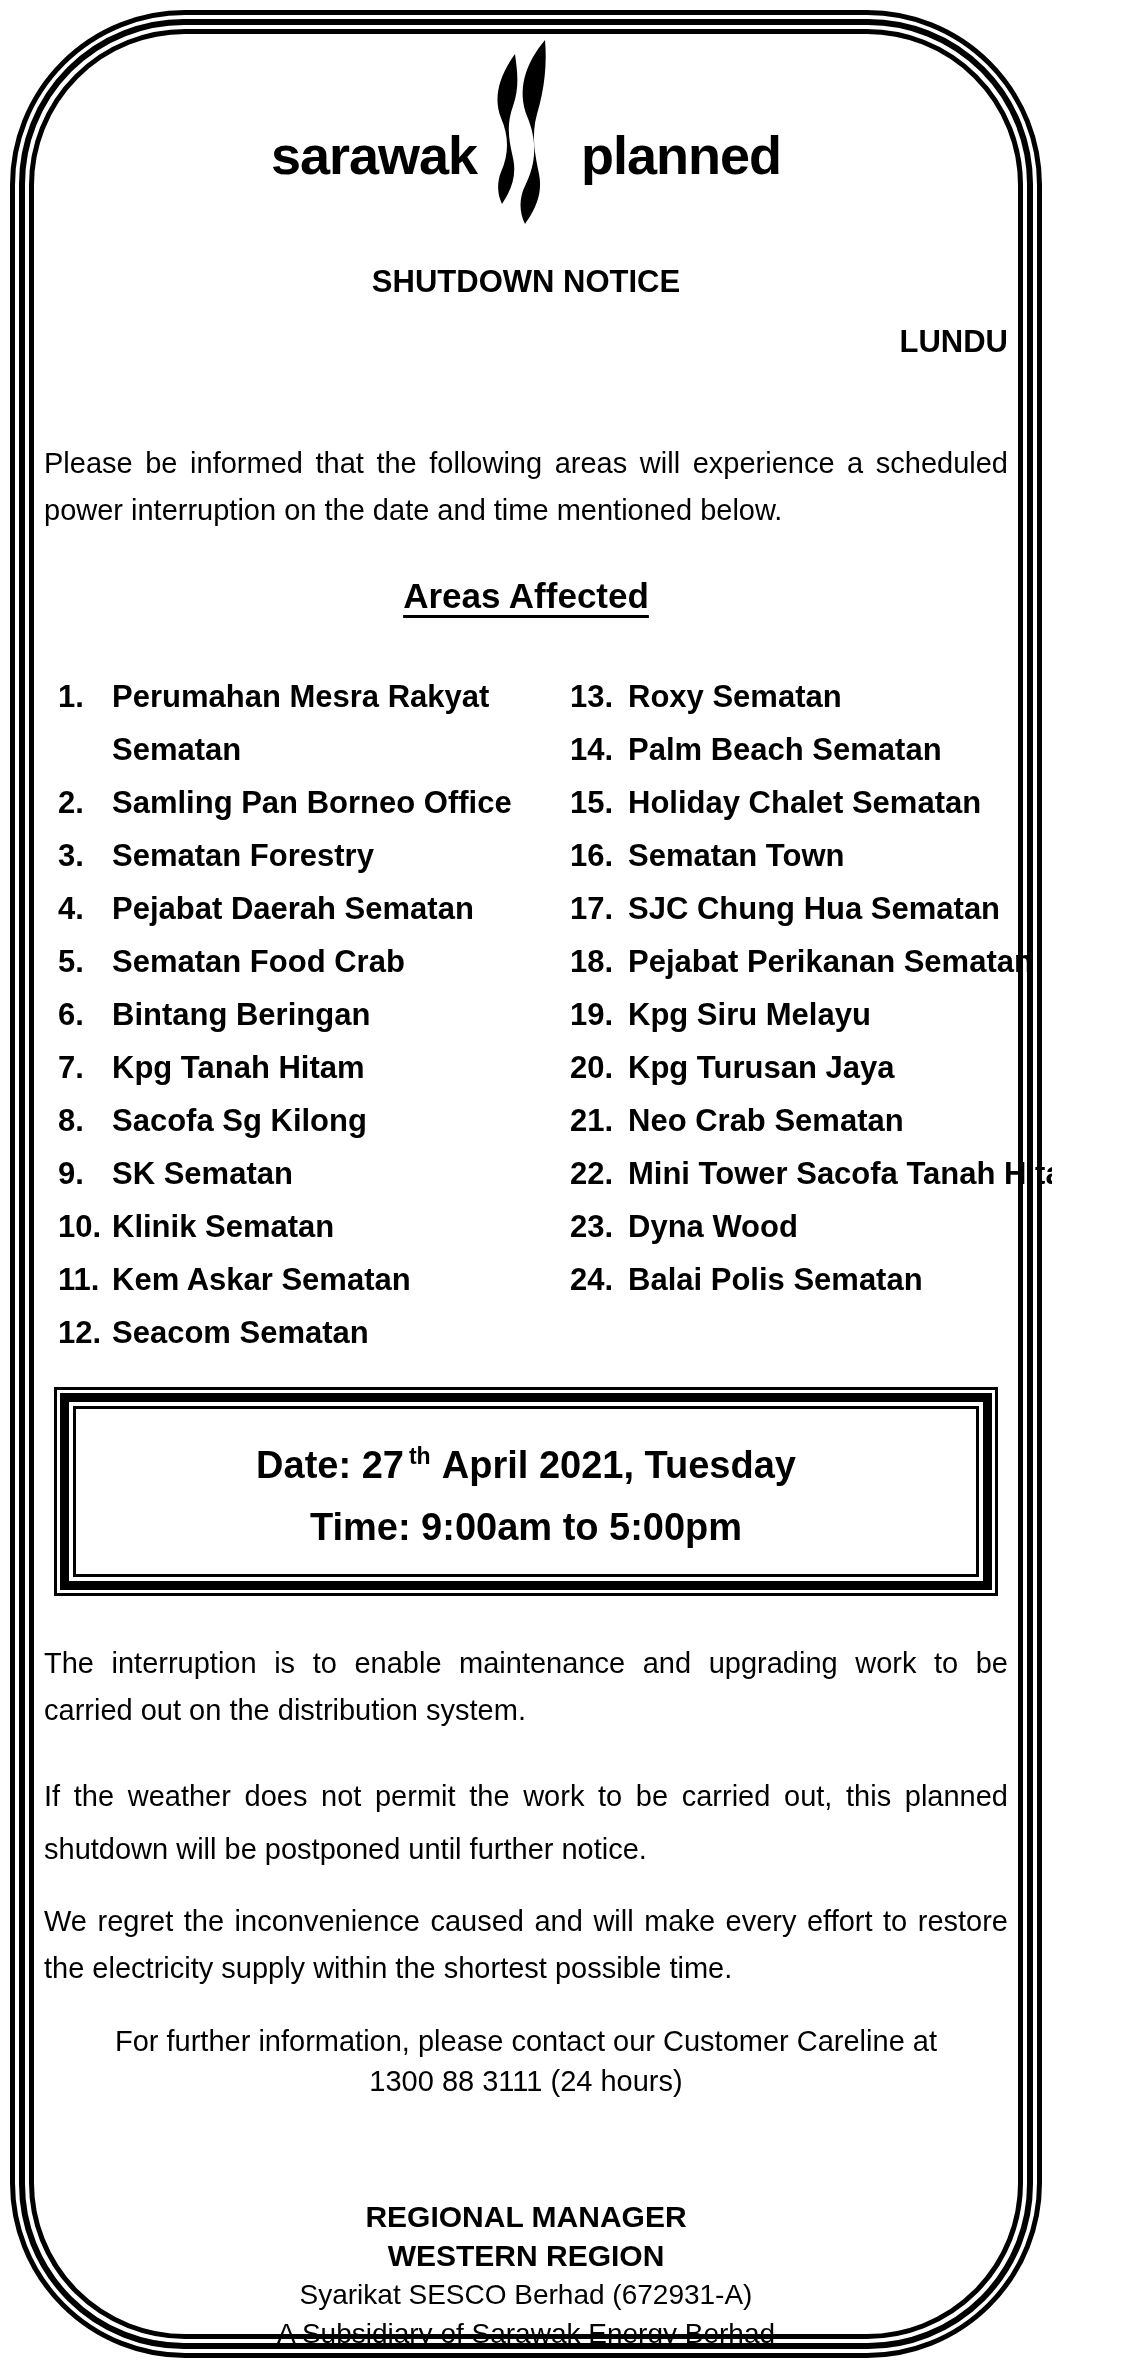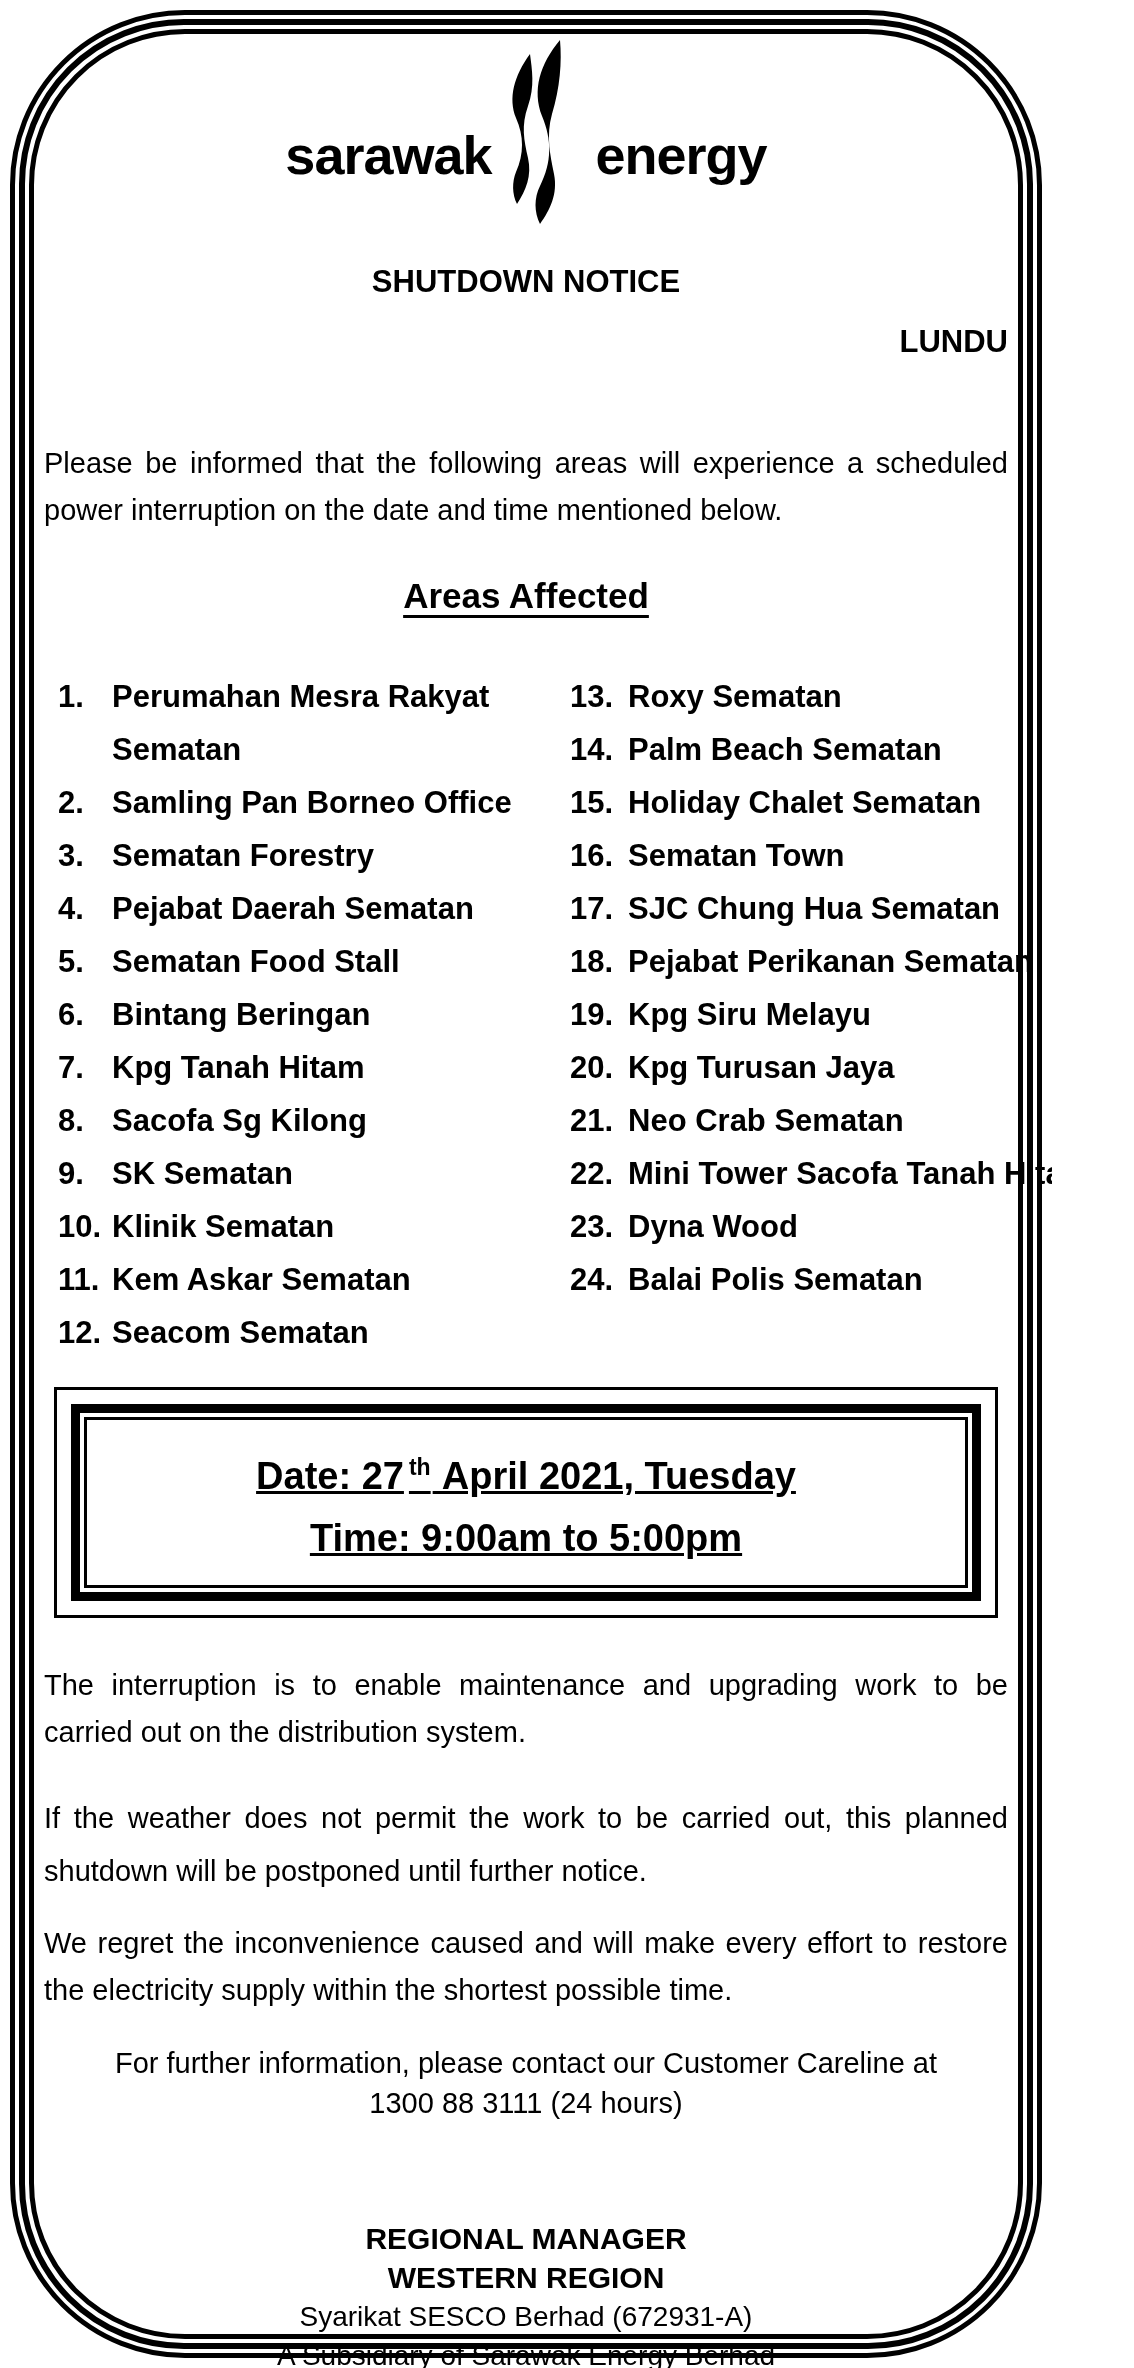--- a/index.html
+++ b/index.html
@@ -35,21 +35,21 @@
   .areas{display:flex;margin-top:52px;padding-left:14px;}
   .area-col{font-weight:bold;font-size:31px;line-height:53px;}
   .area-item{display:flex;align-items:flex-start;}
   .area-num{flex:none;width:54px;}
   .col-left  .area-txt{width:448px;}
   .col-right .area-txt{width:524px;}
   .col-right{margin-left:10px;}
   .col-right .area-num{width:58px;}
 
   
-  .datebox-outer{margin:28px 10px 0 10px;border:3px solid #000;padding:14px;text-decoration:underline;}
+  .datebox-outer{margin:28px 10px 0 10px;border:3px solid #000;padding:3px;}
   .datebox-mid{border:9px solid #000;padding:4px;}
   .datebox-inner{border:3px solid #000;padding:16px 10px;text-align:center;}
   .date-line{font-weight:bold;font-size:38px;line-height:62px;}
   .date-sup{font-size:23px;vertical-align:super;margin-left:5px;margin-right:2px;}
 
   .para{font-size:29px;line-height:47px;text-align:justify;margin:44px 0 0 0;}
   .para-loose{line-height:53px;margin-top:36px;}
   .para-3{margin-top:22px;}
 
   .careline{text-align:center;font-size:29px;line-height:40px;margin-top:29px;}
@@ -70,21 +70,21 @@
   <div class="content">
 
     <div class="logo">
       <span class="word">sarawak</span>
       <span>
         <svg width="100" height="190" viewBox="0 0 100 190" aria-hidden="true">
           <path fill="#000" d="M36,16 C20,38 14,60 22,80 C30,98 30,116 22,134 C18,144 18,156 23,166 C32,152 38,138 34,120 C30,102 27,88 34,68 C41,48 38,32 36,16 Z"></path>
           <path fill="#000" d="M66,2 C46,26 38,52 48,78 C58,102 58,124 46,148 C40,160 40,174 46,186 C56,172 64,156 60,136 C56,116 52,98 58,76 C66,50 68,24 66,2 Z"></path>
         </svg>
       </span>
-      <span class="word">energy</span>
+      <span class="word">planned</span>
     </div>
 
     <div class="title">SHUTDOWN NOTICE</div>
     <div class="subtitle">LUNDU</div>
 
     <p class="intro">Please be informed that the following areas will experience a scheduled power interruption on the date and time mentioned below.</p>
 
     <div class="areas-heading">Areas Affected</div>
 
     <div class="areas">
@@ -105,21 +105,21 @@
             <span class="area-txt">Sematan Forestry</span>
           </div>
 
           <div class="area-item">
             <span class="area-num">4.</span>
             <span class="area-txt">Pejabat Daerah Sematan</span>
           </div>
 
           <div class="area-item">
             <span class="area-num">5.</span>
-            <span class="area-txt">Sematan Food Stall</span>
+            <span class="area-txt">Sematan Food Crab</span>
           </div>
 
           <div class="area-item">
             <span class="area-num">6.</span>
             <span class="area-txt">Bintang Beringan</span>
           </div>
 
           <div class="area-item">
             <span class="area-num">7.</span>
             <span class="area-txt">Kpg Tanah Hitam</span>

